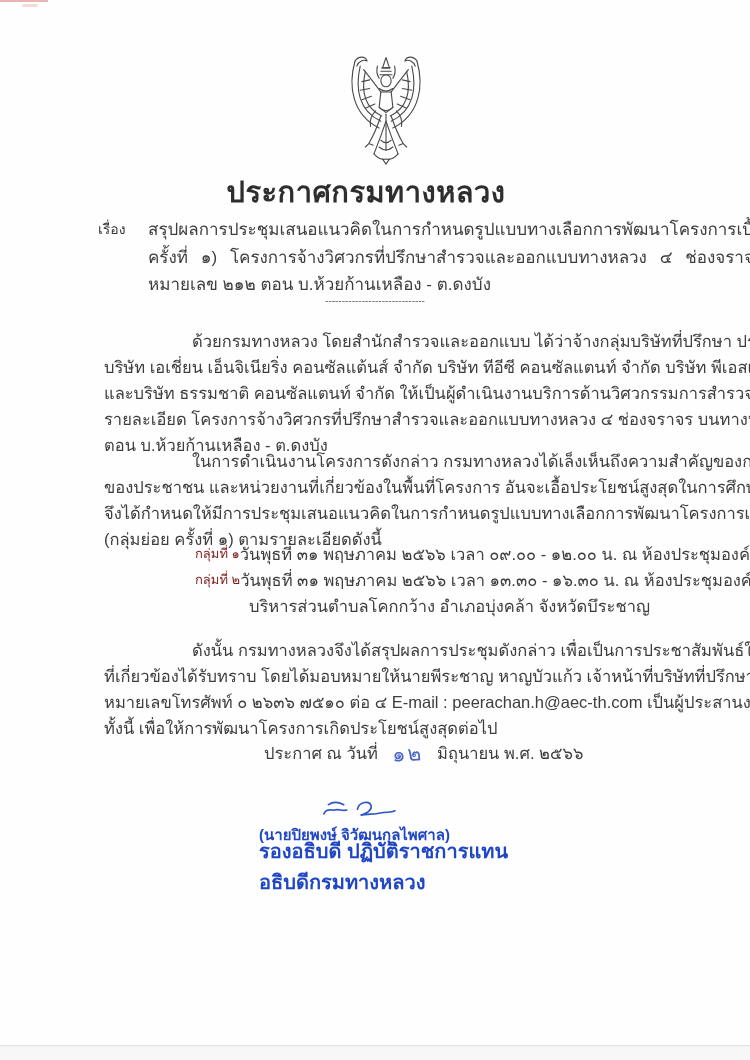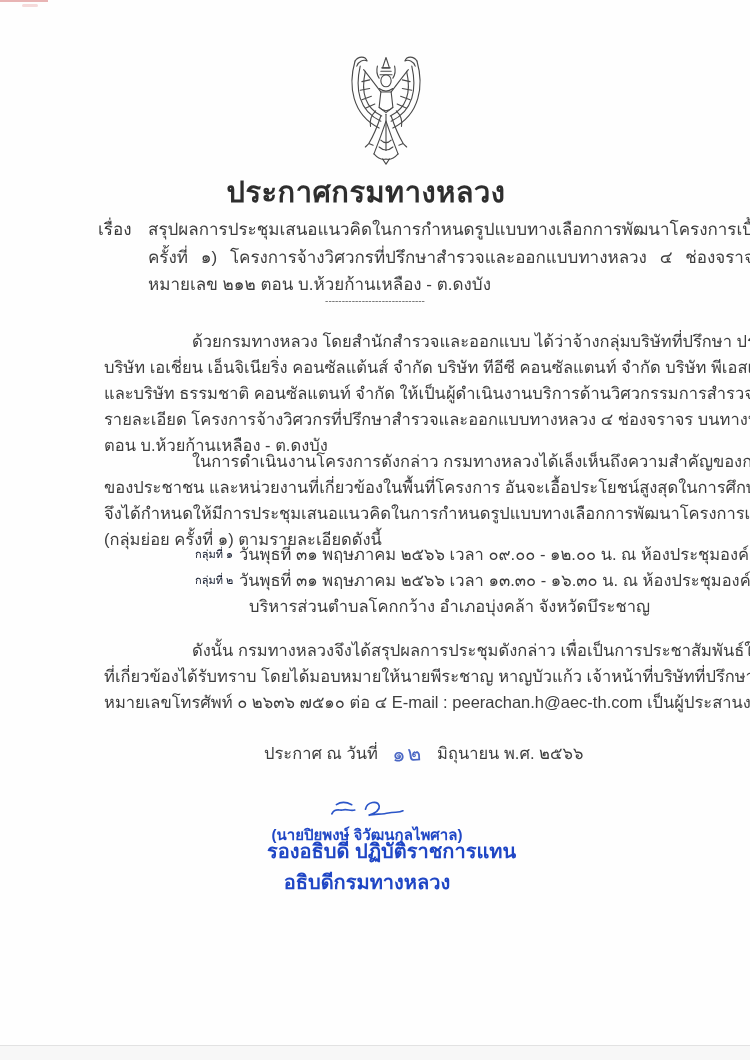--- a/index.html
+++ b/index.html
@@ -21,51 +21,51 @@
   .emblem{position:absolute;left:343px;top:54px;width:86px;height:112px;}
   .emblem svg{width:100%;height:100%;}
 
   .title{
     position:absolute;left:0;top:174px;width:732px;
     text-align:center;font-size:29px;font-weight:600;color:#2e2e2e;
     line-height:36px;letter-spacing:.5px;
   }
 
   .subject{position:absolute;left:98px;top:216px;width:584px;display:flex;}
-  .subject-label{flex:0 0 50px;font-size:17px;line-height:27.5px;color:#383838;}
+  .subject-label{flex:0 0 50px;font-size:14px;line-height:27.5px;color:#383838;}
   .subject-lines{flex:1;}
   .line{white-space:nowrap;font-size:16.5px;line-height:26px;color:#3d3d3d;}
   .subject-lines .line{line-height:27.5px;font-size:17px;}
   .j{text-align:justify;text-align-last:justify;}
 
   .dashes{
     position:absolute;left:0;top:295px;width:750px;text-align:center;
     font-size:10px;letter-spacing:0;color:#6a6a6a;line-height:12px;
   }
 
   .para{position:absolute;left:104px;width:578px;}
   .p1{top:328px;}
   .p2{top:448px;}
   .closing{top:637px;}
   .indent{text-indent:88px;}
 
   .schedule{position:absolute;left:195px;top:541px;width:490px;}
   .group-row{display:flex;}
-  .group-label{flex:0 0 44px;font-size:11px;line-height:26px;color:#0f172a;white-space:nowrap;}
+  .group-label{flex:0 0 44px;font-size:13px;line-height:26px;color:#7f1d1d;white-space:nowrap;}
   .group-body{flex:1;}
   .group-cont{padding-left:54px;}
 
   .date-line{position:absolute;left:264px;top:741px;white-space:nowrap;font-size:16.5px;line-height:24px;color:#3d3d3d;}
   .date-line .gap{display:inline-block;width:14px;}
   .hand-day{
     display:inline-block;color:#4a67c4;font-size:21px;font-weight:500;
     transform:rotate(-3deg);letter-spacing:2px;line-height:20px;vertical-align:-2px;
   }
 
-  .sig-block{position:absolute;left:267px;top:797px;width:200px;text-align:center;}
+  .sig-block{position:absolute;left:259px;top:797px;width:200px;text-align:left;}
   .sig-ink{display:block;margin:0 auto 3px auto;width:94px;height:26px;}
   .sig-name{font-size:15px;font-weight:700;color:#1f46c5;line-height:18px;white-space:nowrap;}
   .sig-title{font-size:20px;font-weight:700;color:#1f46c5;line-height:14.5px;white-space:nowrap;}
   .sig-title:last-child{margin-top:16px;}
 </style>
 </head>
 <body>
 
 <div class="page">
 
@@ -153,20 +153,21 @@
         <div class="line">วันพุธที่ ๓๑ พฤษภาคม ๒๕๖๖ เวลา ๑๓.๓๐ - ๑๖.๓๐ น. ณ ห้องประชุมองค์การ</div>
       </div>
     </div>
     <div class="line group-cont">บริหารส่วนตำบลโคกกว้าง อำเภอบุ่งคล้า จังหวัดบึระชาญ</div>
   </div>
 
   <div class="para closing">
     <div class="line j indent">ดังนั้น กรมทางหลวงจึงได้สรุปผลการประชุมดังกล่าว เพื่อเป็นการประชาสัมพันธ์ให้ทุกภาคส่วน</div>
     <div class="line j">ที่เกี่ยวข้องได้รับทราบ โดยได้มอบหมายให้นายพีระชาญ หาญบัวแก้ว เจ้าหน้าที่บริษัทที่ปรึกษา</div>
     <div class="line j">หมายเลขโทรศัพท์ ๐ ๒๖๓๖ ๗๕๑๐ ต่อ ๔ E-mail : peerachan.h@aec-th.com เป็นผู้ประสานงาน</div>
+    <div class="line">ทั้งนี้ เพื่อให้การพัฒนาโครงการเกิดประโยชน์สูงสุดต่อไป</div>
   </div>
 
   <div class="date-line">
     <span>ประกาศ ณ วันที่</span><span class="gap"></span><span class="hand-day">๑๒</span><span class="gap"></span><span>มิถุนายน พ.ศ. ๒๕๖๖</span>
   </div>
 
   <div class="sig-block">
     <svg class="sig-ink" viewBox="0 0 100 34" fill="none" stroke="#2b55c8" stroke-width="2.2" stroke-linecap="round">
       <path d="M4,22 C8,14 14,18 18,17 C24,15 28,19 34,17"></path>
       <path d="M10,10 C16,6 24,7 30,10"></path>

